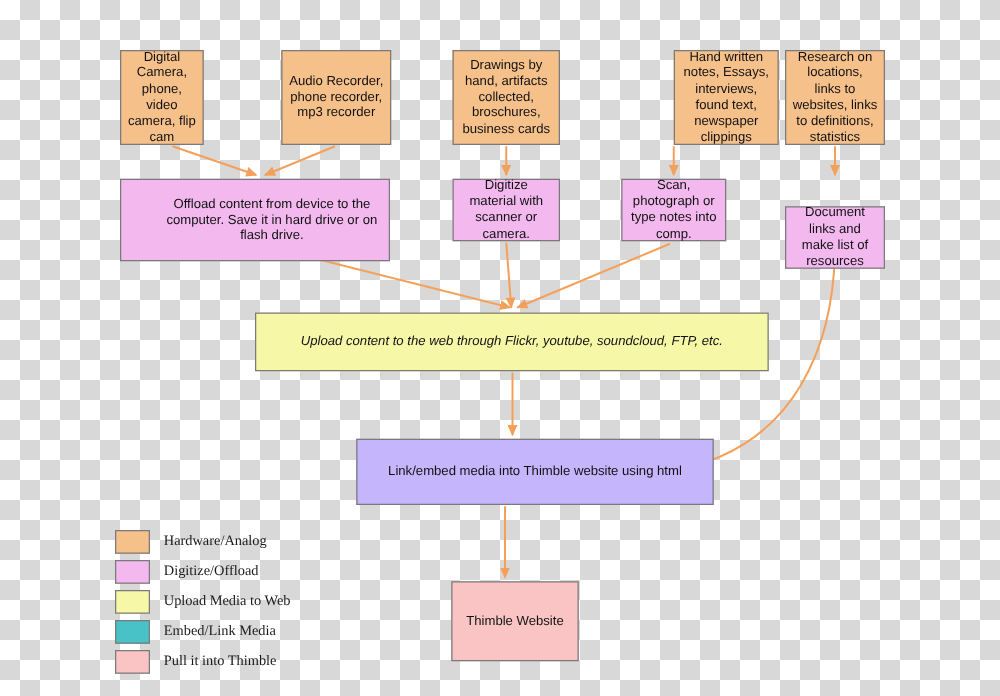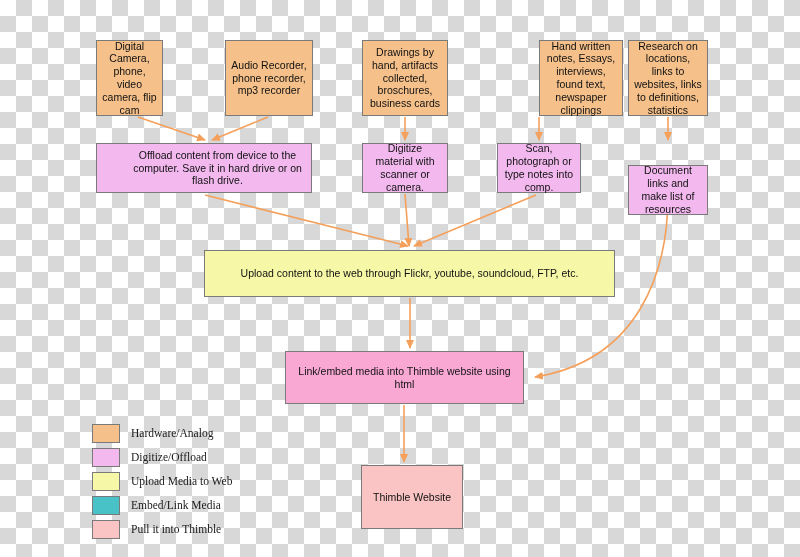--- a/index.html
+++ b/index.html
@@ -102,36 +102,36 @@
   </div>
   <div class="node" style="left: 362px; top: 40px; width: 86px; height: 76px; background-color: rgb(245, 192, 138); border-color: rgb(122, 122, 122);">
     <span>Drawings by hand, artifacts collected, broschures, business cards</span>
   </div>
   <div class="node" style="left: 497px; top: 40px; width: 84px; height: 76px; background-color: rgb(245, 192, 138); border-color: rgb(122, 122, 122); margin-left: 42px;">
     <span>Hand written notes, Essays, interviews, found text, newspaper clippings</span>
   </div>
   <div class="node" style="left: 628px; top: 40px; width: 80px; height: 76px; background-color: rgb(245, 192, 138); border-color: rgb(122, 122, 122);">
     <span>Research on locations, links to websites, links to definitions, statistics</span>
   </div>
-  <div class="node" style="left: 96px; top: 143px; width: 216px; height: 50px; background-color: rgb(243, 185, 239); border-color: rgb(122, 122, 122); padding-left: 32px;">
+  <div class="node" style="left: 96px; top: 143px; width: 216px; height: 66px; background-color: rgb(243, 185, 239); border-color: rgb(122, 122, 122); padding-left: 32px;">
     <span>Offload content from device to the computer. Save it in hard drive or on flash drive.</span>
   </div>
   <div class="node" style="left: 362px; top: 143px; width: 86px; height: 50px; background-color: rgb(243, 185, 239); border-color: rgb(122, 122, 122);">
     <span>Digitize material with scanner or camera.</span>
   </div>
   <div class="node" style="left: 497px; top: 143px; width: 84px; height: 50px; background-color: rgb(243, 185, 239); border-color: rgb(122, 122, 122);">
     <span>Scan, photograph or type notes into comp.</span>
   </div>
   <div class="node" style="left: 628px; top: 143px; width: 80px; height: 50px; background-color: rgb(243, 185, 239); border-color: rgb(122, 122, 122); margin-top: 22px;">
     <span>Document links and make list of resources</span>
   </div>
-  <div class="node" style="left: 204px; top: 250px; width: 411px; height: 47px; background-color: rgb(247, 247, 168); border-color: rgb(122, 122, 122);">
+  <div class="node" style="left: 204px; top: 250px; width: 411px; height: 47px; background-color: rgb(247, 247, 168); border-color: rgb(122, 122, 122); font-style: italic;">
     <span>Upload content to the web through Flickr, youtube, soundcloud, FTP, etc.</span>
   </div>
-  <div class="node" style="left: 285px; top: 351px; width: 239px; height: 53px; background-color: #f9a8d4; border-color: rgb(122, 122, 122);">
+  <div class="node" style="left: 285px; top: 351px; width: 286px; height: 53px; background-color: #c4b5fd; border-color: rgb(122, 122, 122);">
     <span>Link/embed media into Thimble website using html</span>
   </div>
   <div class="node" style="left: 361px; top: 465px; width: 102px; height: 64px; background-color: rgb(250, 196, 196); border-color: rgb(122, 122, 122);">
     <span>Thimble Website</span>
   </div>
 
   <div class="legend">
     <div class="legend-row">
       <span class="legend-swatch" style="background-color: rgb(245, 192, 138);"></span>
       <span class="legend-label">Hardware/Analog</span>

